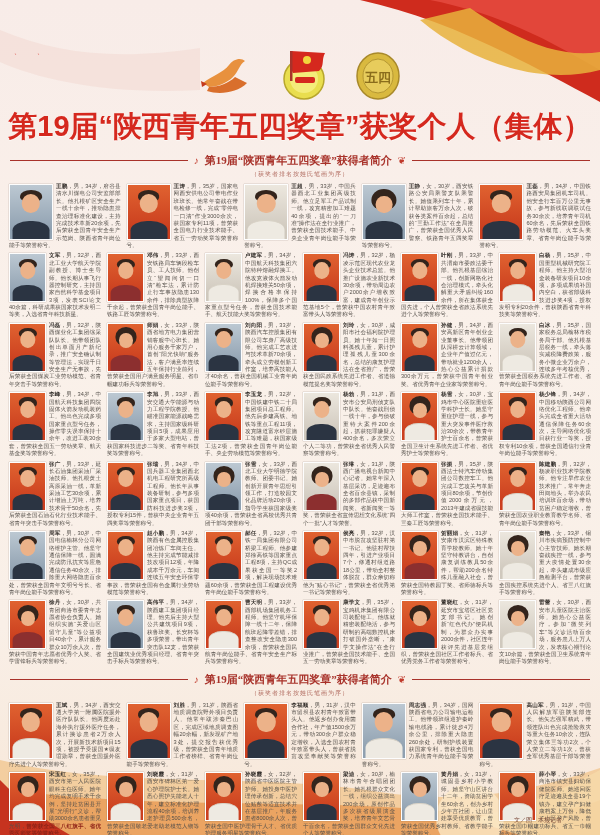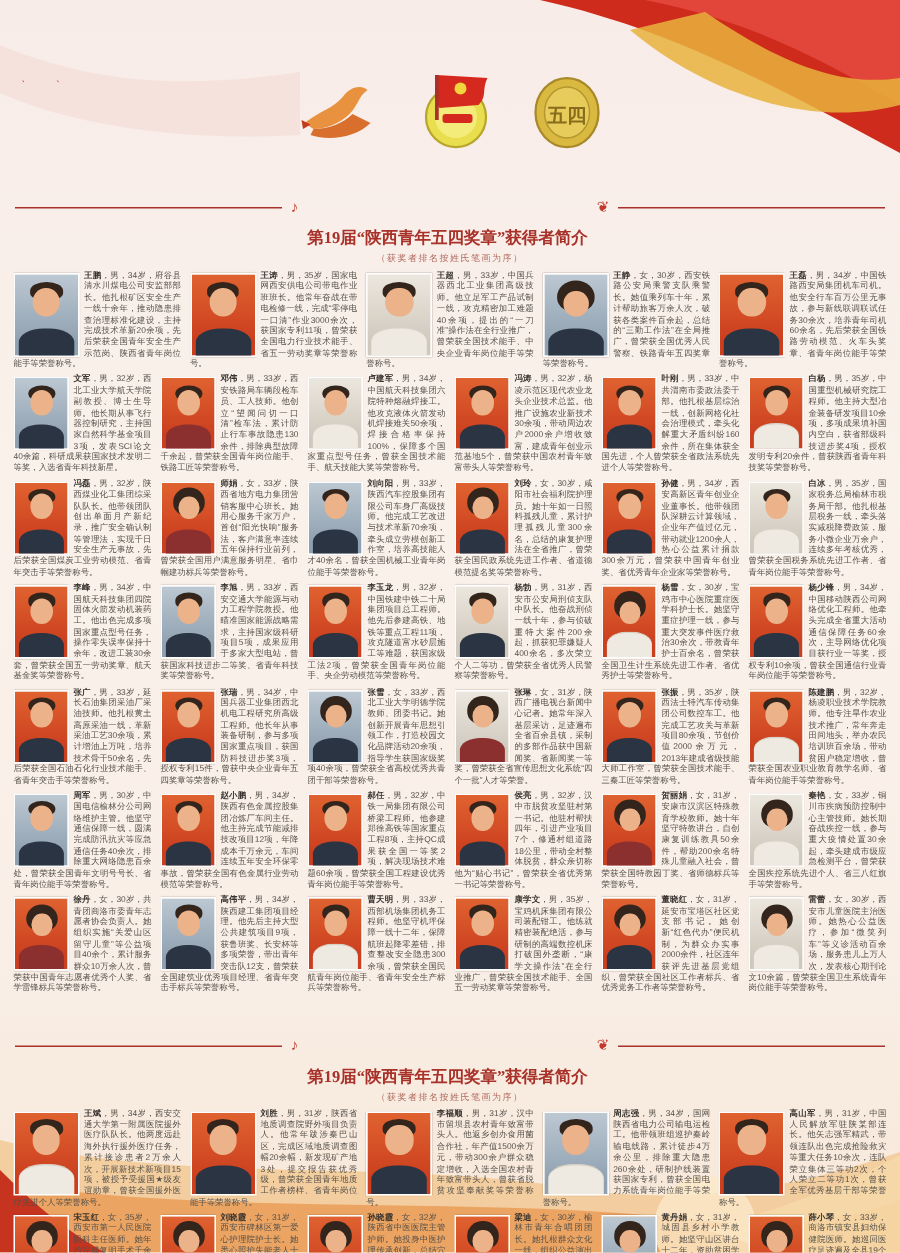--- a/index.html
+++ b/index.html
@@ -13,21 +13,21 @@
   .emblems{display:flex;justify-content:center;gap:26px;align-items:flex-end;height:56px;padding-top:4px;margin-top:45px;}
   .emb{position:relative;}
   .title{margin:2px 8px 0 8px;text-align:center;font-weight:900;
          font-size:29px;letter-spacing:0px;color:#d5281e;
          text-shadow:0 1px 0 rgba(255,255,255,.6);white-space:nowrap;}
 
   
   .banner{display:flex;align-items:center;gap:6px;margin:6px 10px 0 10px;}
   .banner .ln{flex:1;height:0;border-top:1.5px solid #a8322a;}
   .banner .txt{font-family:"Liberation Serif","DejaVu Serif",serif;font-weight:bold;
-               font-size:11px;color:#a8322a;white-space:nowrap;margin-top:40px;}
+               font-size:11px;color:#a8322a;white-space:nowrap;}
   .banner .orn{color:#c0392b;font-size:10px;}
   .bnote{text-align:center;font-size:6px;color:#b06a5e;letter-spacing:1px;margin:2px 0 4px 0;}
 
   
   .row{display:flex;gap:6px;padding:0 9px;margin-bottom:3px;}
   .cell{flex:1;min-width:0;}
   .bio{margin:0;font-size:5.6px;line-height:1.32;color:#55504b;text-align:justify;}
   .bio .nm{color:#38332f;}
   .bio .em{color:#8e2318;font-weight:bold;}
 
@@ -93,20 +93,21 @@
     </span>
     <span class="emb">
       <svg width="46" height="50" viewBox="0 0 46 50">
         <ellipse cx="23" cy="25" rx="21" ry="23" fill="#d9b93f" stroke="#a8892a" stroke-width="1.5"></ellipse>
         <ellipse cx="23" cy="25" rx="15" ry="17" fill="#e7cc5c" stroke="#b59732" stroke-width="1"></ellipse>
         <text x="23" y="31" font-size="13" font-weight="bold" fill="#8a6d1c" text-anchor="middle">五四</text>
       </svg>
     </span>
   </div>
 
+  <div class="title">第19届“陕西青年五四奖章”获奖个人（集体）</div>
 
   <div id="sections">
       <div class="banner">
         <span class="ln"></span>
         <span class="orn">♪</span>
         <span class="txt">第19届“陕西青年五四奖章”获得者简介</span>
         <span class="orn">❦</span>
         <span class="ln"></span>
       </div>
       <div class="bnote">（获奖者排名按姓氏笔画为序）</div>

